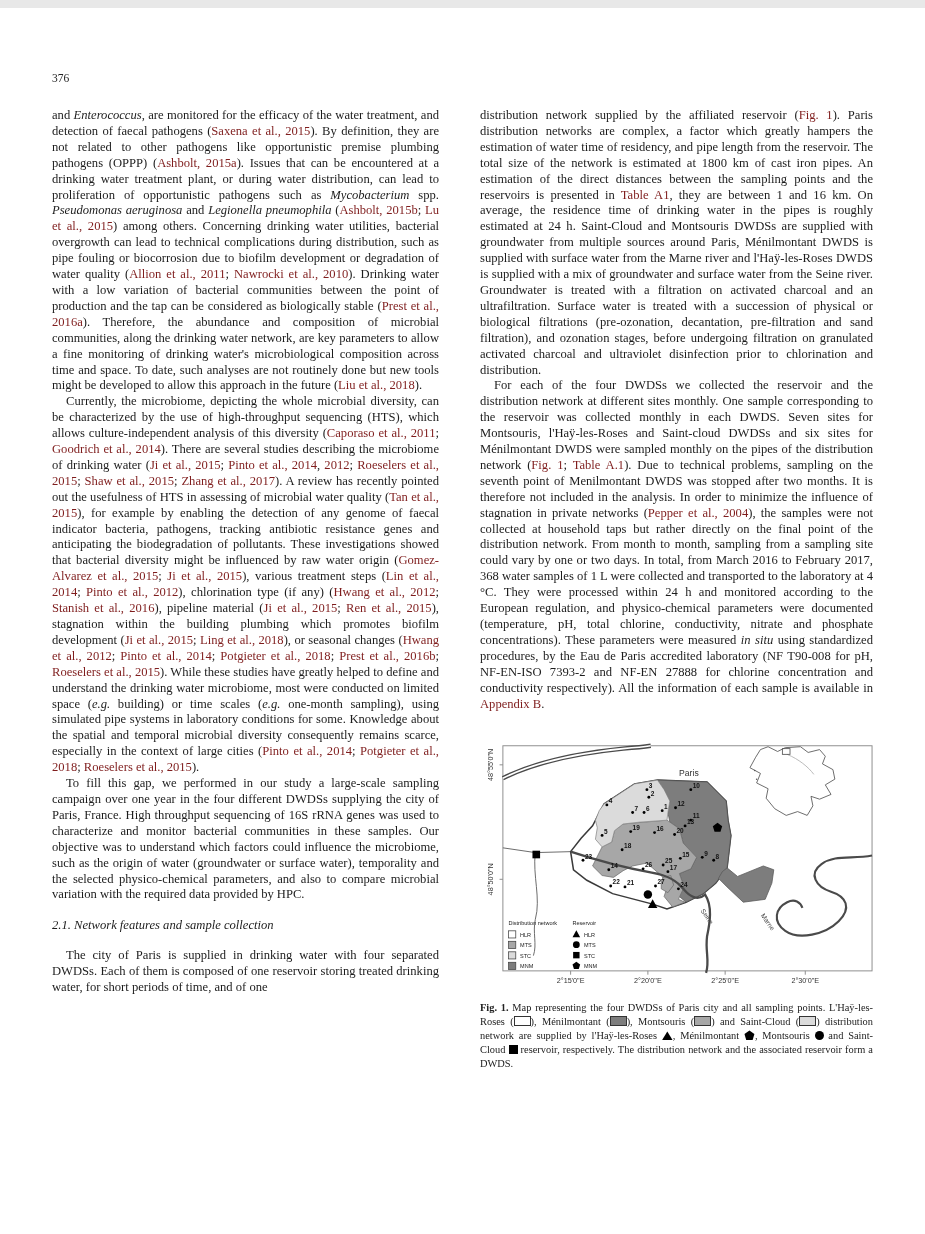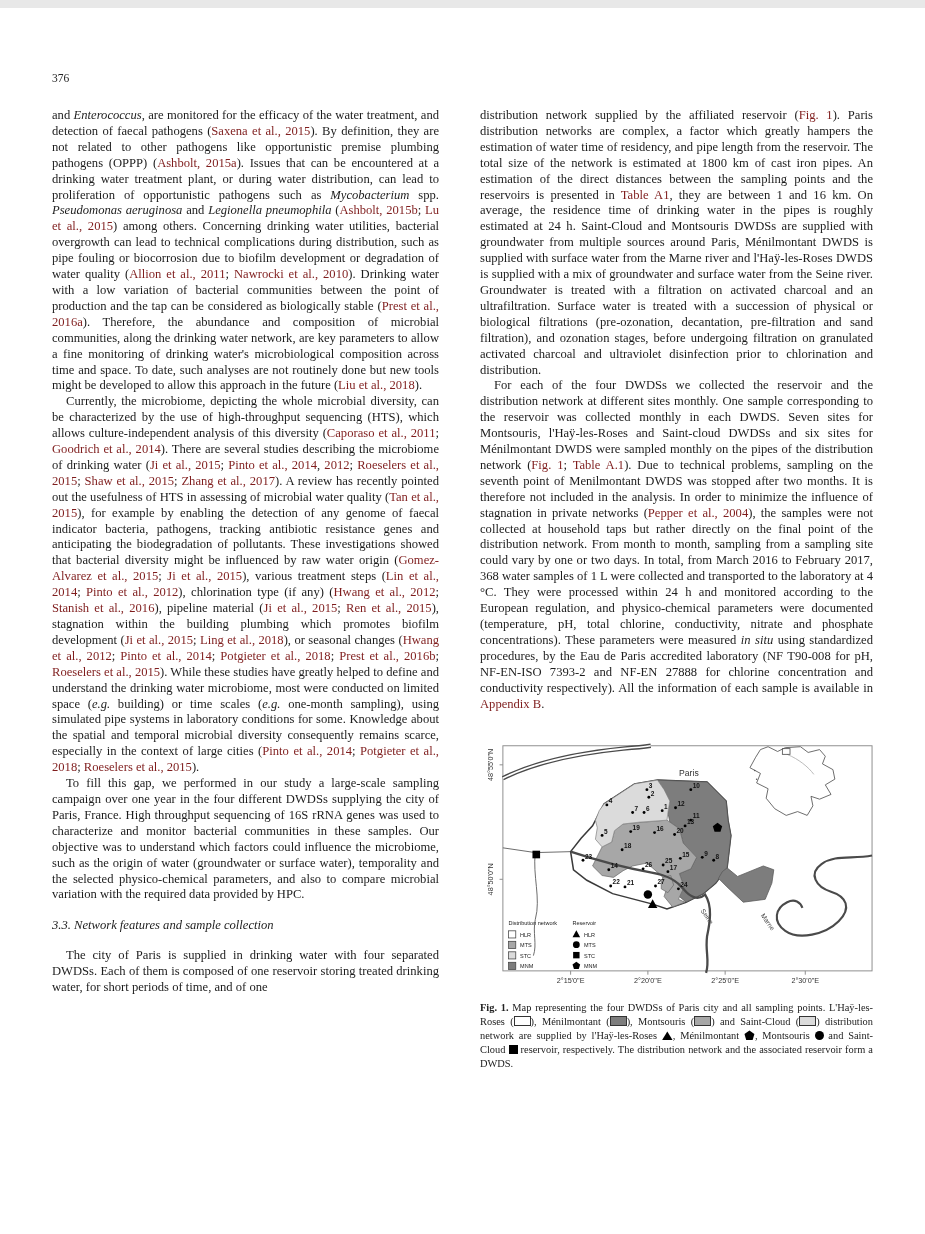--- a/index.html
+++ b/index.html
@@ -38,21 +38,21 @@
 <div class="page">
   <div class="inner">
     <div class="runhead">
       <span class="pagenum">376</span>
     </div>
     <div class="cols">
       <div class="col" id="col-left">
           <p class="para">and <i>Enterococcus</i>, are monitored for the efficacy of the water treatment, and detection of faecal pathogens (<a class="cite" href="#">Saxena et al., 2015</a>). By definition, they are not related to other pathogens like opportunistic premise plumbing pathogens (OPPP) (<a class="cite" href="#">Ashbolt, 2015a</a>). Issues that can be encountered at a drinking water treatment plant, or during water distribution, can lead to proliferation of opportunistic pathogens such as <i>Mycobacterium</i> spp. <i>Pseudomonas aeruginosa</i> and <i>Legionella pneumophila</i> (<a class="cite" href="#">Ashbolt, 2015b</a>; <a class="cite" href="#">Lu et al., 2015</a>) among others. Concerning drinking water utilities, bacterial overgrowth can lead to technical complications during distribution, such as pipe fouling or biocorrosion due to biofilm development or degradation of water quality (<a class="cite" href="#">Allion et al., 2011</a>; <a class="cite" href="#">Nawrocki et al., 2010</a>). Drinking water with a low variation of bacterial communities between the point of production and the tap can be considered as biologically stable (<a class="cite" href="#">Prest et al., 2016a</a>). Therefore, the abundance and composition of microbial communities, along the drinking water network, are key parameters to allow a fine monitoring of drinking water's microbiological composition across time and space. To date, such analyses are not routinely done but new tools might be developed to allow this approach in the future (<a class="cite" href="#">Liu et al., 2018</a>).</p>
           <p class="para indent">Currently, the microbiome, depicting the whole microbial diversity, can be characterized by the use of high-throughput sequencing (HTS), which allows culture-independent analysis of this diversity (<a class="cite" href="#">Caporaso et al., 2011</a>; <a class="cite" href="#">Goodrich et al., 2014</a>). There are several studies describing the microbiome of drinking water (<a class="cite" href="#">Ji et al., 2015</a>; <a class="cite" href="#">Pinto et al., 2014</a>, <a class="cite" href="#">2012</a>; <a class="cite" href="#">Roeselers et al., 2015</a>; <a class="cite" href="#">Shaw et al., 2015</a>; <a class="cite" href="#">Zhang et al., 2017</a>). A review has recently pointed out the usefulness of HTS in assessing of microbial water quality (<a class="cite" href="#">Tan et al., 2015</a>), for example by enabling the detection of any genome of faecal indicator bacteria, pathogens, tracking antibiotic resistance genes and anticipating the biodegradation of pollutants. These investigations showed that bacterial diversity might be influenced by raw water origin (<a class="cite" href="#">Gomez-Alvarez et al., 2015</a>; <a class="cite" href="#">Ji et al., 2015</a>), various treatment steps (<a class="cite" href="#">Lin et al., 2014</a>; <a class="cite" href="#">Pinto et al., 2012</a>), chlorination type (if any) (<a class="cite" href="#">Hwang et al., 2012</a>; <a class="cite" href="#">Stanish et al., 2016</a>), pipeline material (<a class="cite" href="#">Ji et al., 2015</a>; <a class="cite" href="#">Ren et al., 2015</a>), stagnation within the building plumbing which promotes biofilm development (<a class="cite" href="#">Ji et al., 2015</a>; <a class="cite" href="#">Ling et al., 2018</a>), or seasonal changes (<a class="cite" href="#">Hwang et al., 2012</a>; <a class="cite" href="#">Pinto et al., 2014</a>; <a class="cite" href="#">Potgieter et al., 2018</a>; <a class="cite" href="#">Prest et al., 2016b</a>; <a class="cite" href="#">Roeselers et al., 2015</a>). While these studies have greatly helped to define and understand the drinking water microbiome, most were conducted on limited space (<i>e.g.</i> building) or time scales (<i>e.g.</i> one-month sampling), using simulated pipe systems in laboratory conditions for some. Knowledge about the spatial and temporal microbial diversity consequently remains scarce, especially in the context of large cities (<a class="cite" href="#">Pinto et al., 2014</a>; <a class="cite" href="#">Potgieter et al., 2018</a>; <a class="cite" href="#">Roeselers et al., 2015</a>).</p>
           <p class="para indent">To fill this gap, we performed in our study a large-scale sampling campaign over one year in the four different DWDSs supplying the city of Paris, France. High throughput sequencing of 16S rRNA genes was used to characterize and monitor bacterial communities in these samples. Our objective was to understand which factors could influence the microbiome, such as the origin of water (groundwater or surface water), temporality and the selected physico-chemical parameters, and also to compare microbial variation with the required data provided by HPC.</p>
-          <h3 class="subsec">3.3. Network features and sample collection</h3>
+          <h3 class="subsec">2.1. Network features and sample collection</h3>
           <p class="para indent">The city of Paris is supplied in drinking water with four separated DWDSs. Each of them is composed of one reservoir storing treated drinking water, for short periods of time, and of one</p>
         </div>
       <div class="col" id="col-right">
         <p class="para">distribution network supplied by the affiliated reservoir (<a class="cite" href="#">Fig. 1</a>). Paris distribution networks are complex, a factor which greatly hampers the estimation of water time of residency, and pipe length from the reservoir. The total size of the network is estimated at 1800 km of cast iron pipes. An estimation of the direct distances between the sampling points and the reservoirs is presented in <a class="cite" href="#">Table A1</a>, they are between 1 and 16 km. On average, the residence time of drinking water in the pipes is roughly estimated at 24 h. Saint-Cloud and Montsouris DWDSs are supplied with groundwater from multiple sources around Paris, Ménilmontant DWDS is supplied with surface water from the Marne river and l'Haÿ-les-Roses DWDS is supplied with a mix of groundwater and surface water from the Seine river. Groundwater is treated with a filtration on activated charcoal and an ultrafiltration. Surface water is treated with a succession of physical or biological filtrations (pre-ozonation, decantation, pre-filtration and sand filtration), and ozonation stages, before undergoing filtration on granulated activated charcoal and ultraviolet disinfection prior to chlorination and distribution.</p>
           <p class="para indent">For each of the four DWDSs we collected the reservoir and the distribution network at different sites monthly. One sample corresponding to the reservoir was collected monthly in each DWDS. Seven sites for Montsouris, l'Haÿ-les-Roses and Saint-cloud DWDSs and six sites for Ménilmontant DWDS were sampled monthly on the pipes of the distribution network (<a class="cite" href="#">Fig. 1</a>; <a class="cite" href="#">Table A.1</a>). Due to technical problems, sampling on the seventh point of Menilmontant DWDS was stopped after two months. It is therefore not included in the analysis. In order to minimize the influence of stagnation in private networks (<a class="cite" href="#">Pepper et al., 2004</a>), the samples were not collected at household taps but rather directly on the final point of the distribution network. From month to month, sampling from a sampling site could vary by one or two days. In total, from March 2016 to February 2017, 368 water samples of 1 L were collected and transported to the laboratory at 4 °C. They were processed within 24 h and monitored according to the European regulation, and physico-chemical parameters were documented (temperature, pH, total chlorine, conductivity, nitrate and phosphate concentrations). These parameters were measured <i>in situ</i> using standardized procedures, by the Eau de Paris accredited laboratory (NF T90-008 for pH, NF-EN-ISO 7393-2 and NF-EN 27888 for chlorine concentration and conductivity respectively). All the information of each sample is available in <a class="cite" href="#">Appendix B</a>.</p>
           <div class="figure" id="figure1">
           <svg id="map-svg" width="393" height="254" viewBox="0 0 412 254">
 
             <rect x="24" y="2" width="387" height="236" fill="#ffffff" stroke="#8a8a8a" stroke-width="1"></rect>
 

